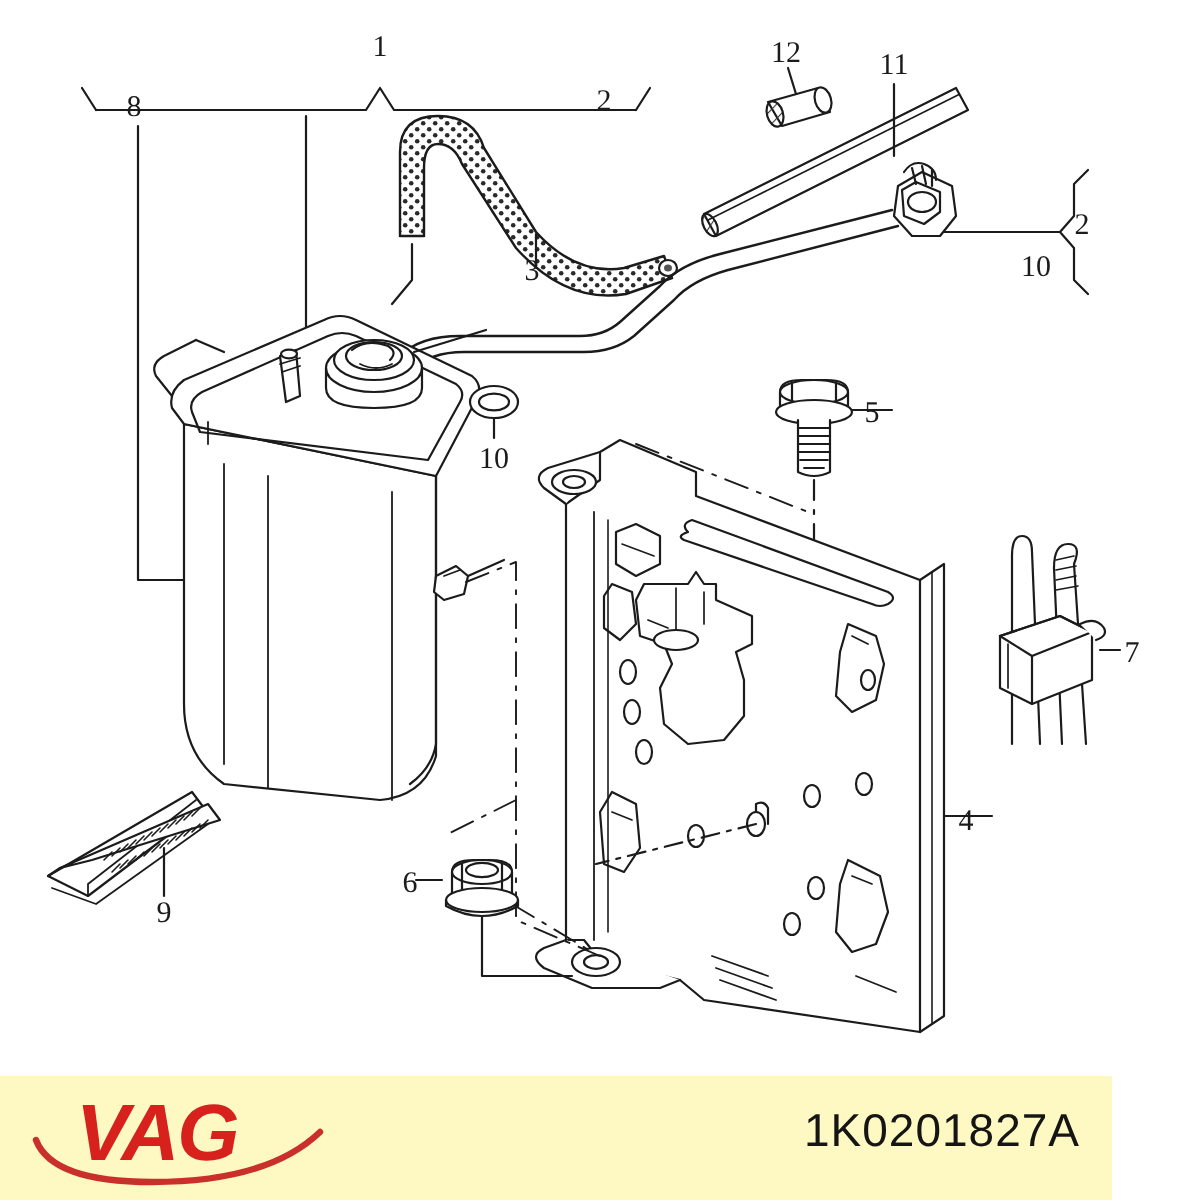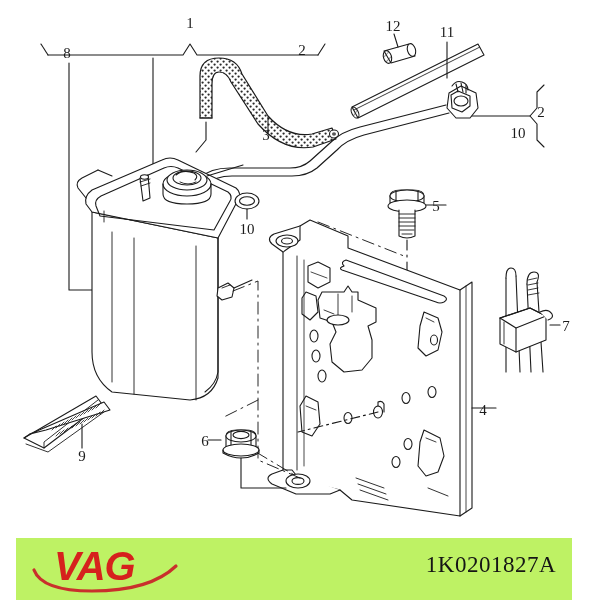--- a/index.html
+++ b/index.html
@@ -1,26 +1,26 @@
 <!DOCTYPE html>
 <html><head>
 <meta charset="utf-8">
 <style>
   html,body{margin:0;padding:0;background:#fff;}
   body{width:600px;height:600px;overflow:hidden;
        font-family:"Liberation Sans",sans-serif;color:#111;}
   #root{position:relative;width:600px;height:600px;background:#ffffff;}
   #diagram{position:absolute;left:0;top:0;width:600px;height:600px;}
   .lbl{font-family:"Liberation Serif",serif;font-size:15px;fill:#1b1b1b;}
-  #footer{position:absolute;left:0;bottom:0;width:556px;height:62px;background:#bef264;margin-left:16px;}
+  #footer{position:absolute;left:0;bottom:0;width:556px;height:62px;background:#fef9c3;}
   #logo{position:absolute;left:14px;top:6px;width:180px;height:50px;}
   .logotext{font-family:"Liberation Sans",sans-serif;font-weight:bold;font-style:italic;
             font-size:40px;fill:#d6211d;letter-spacing:-1px;}
   #partno{position:absolute;right:16px;top:14px;font-size:23px;color:#151515;
-          font-family:Liberation Serif, serif;letter-spacing:0.5px;}
+          font-family:Liberation Sans, sans-serif;letter-spacing:0.5px;}
 </style>
 </head>
 <body>
 
 <div id="root">
 
   <svg id="diagram" viewBox="0 0 600 600">
     <defs>
       <pattern id="dots" width="6" height="6" patternUnits="userSpaceOnUse">
         <circle cx="1.6" cy="1.6" r="1.15" fill="#2a2a2a"></circle>

